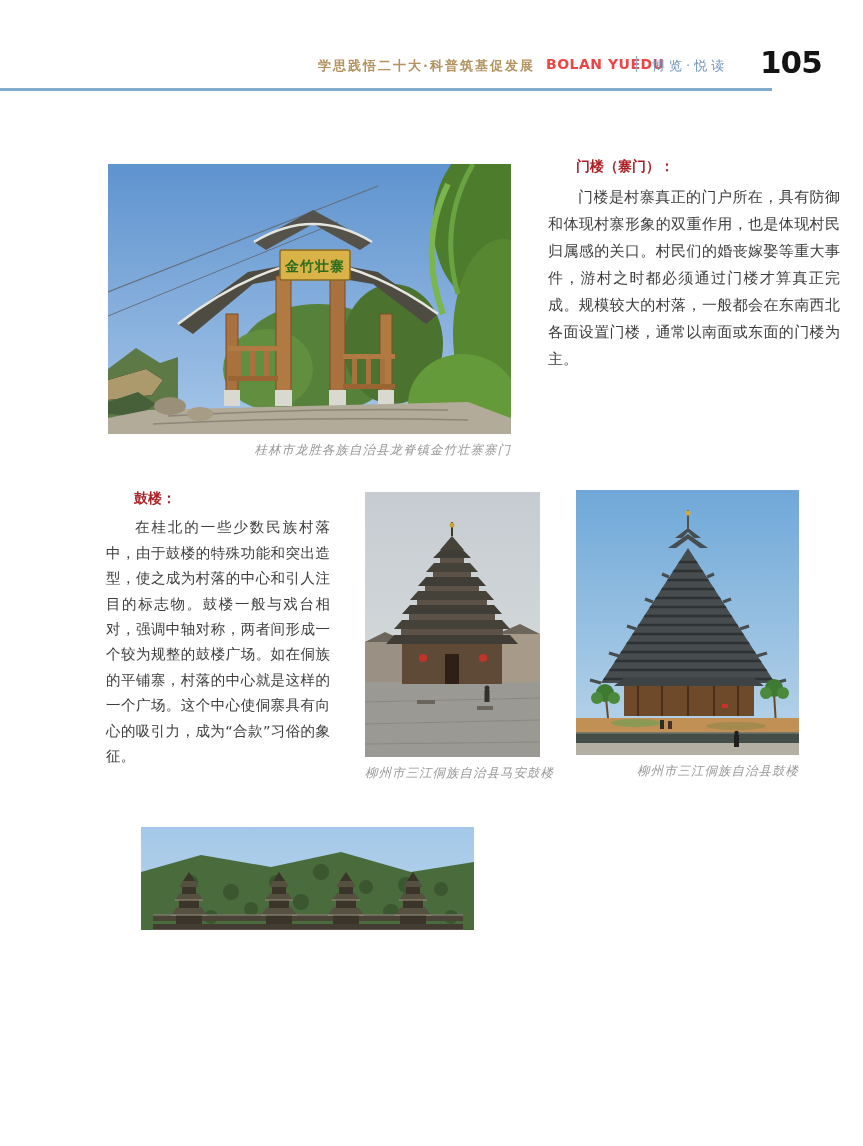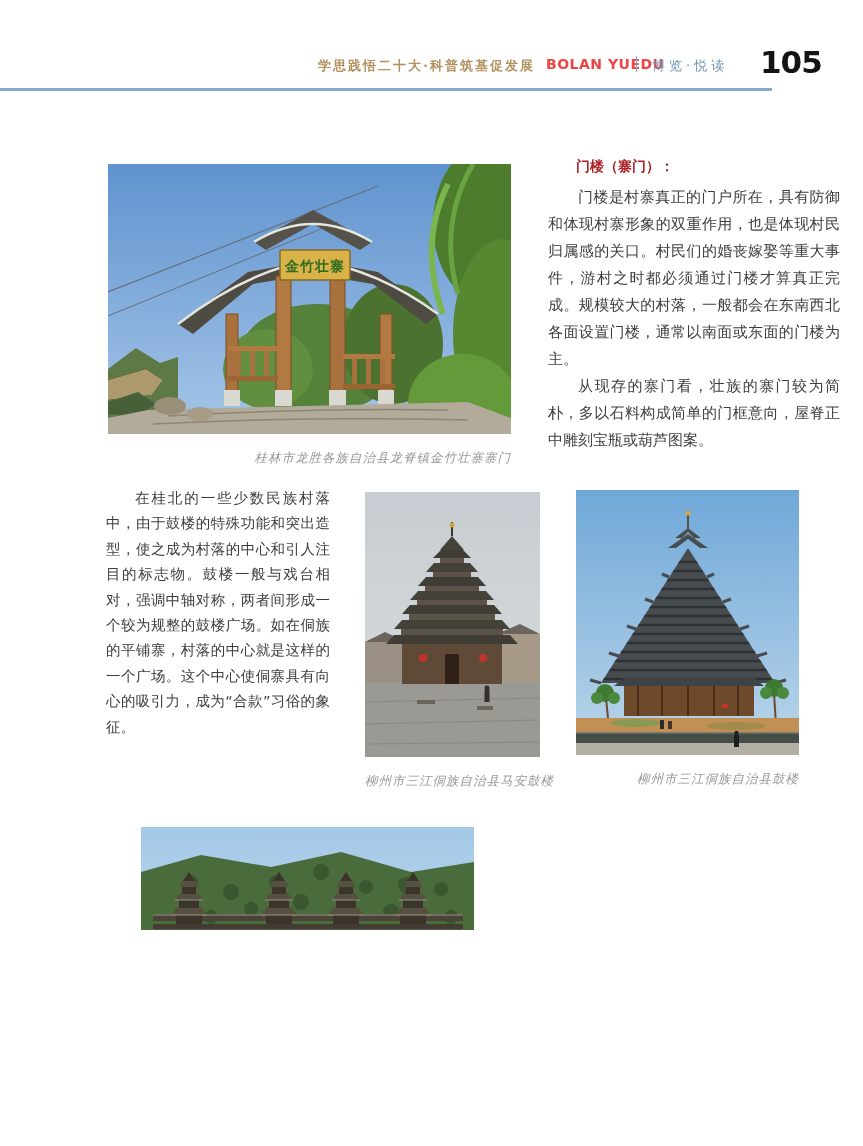--- a/index.html
+++ b/index.html
@@ -21,21 +21,21 @@
   
   .textcol{position:absolute;color:#3d3d3d;text-align:justify;}
   .textcol h3{margin:0 0 4px 0;font-size:14px;font-weight:bold;color:#aa1f24;text-indent:2em;}
   .textcol p{margin:0;text-indent:2em;}
   #sec-menlou{left:548px;top:153px;width:292px;font-size:15px;line-height:27px;}
   #sec-gulou{left:106px;top:486px;width:224px;font-size:14.5px;line-height:25.4px;}
   #sec-fengyuqiao{left:481px;top:791px;width:359px;font-size:15px;line-height:26.4px;}
 
   
   figure{margin:0;position:absolute;}
-  figcaption{margin-top:16px;font-size:12.5px;font-style:italic;color:#979797;
+  figcaption{margin-top:8px;font-size:12.5px;font-style:italic;color:#979797;
              text-align:right;letter-spacing:1px;white-space:nowrap;}
   #fig-gate{left:108px;top:164px;width:403px;}
   #fig-maan{left:365px;top:492px;width:175px;}
   #fig-sanjiang{left:552px;top:490px;width:223px;padding-left:24px;}
   #fig-bridge{left:110px;top:827px;width:333px;padding-left:31px;}
   #fig-bridge figcaption{margin-top:20px;}
   .photo{display:block;}
 
   
   .watermark{position:absolute;left:642px;top:1092px;width:218px;height:50px;opacity:.8;}
@@ -120,24 +120,24 @@
       <path d="M45,260 Q200,252 360,256" stroke="#8d8577" stroke-width="1.5" fill="none"></path>
       <ellipse cx="62" cy="242" rx="16" ry="9" fill="#9a8f78"></ellipse>
       <ellipse cx="92" cy="250" rx="13" ry="7" fill="#a79c84"></ellipse>
     </svg>
     <figcaption>桂林市龙胜各族自治县龙脊镇金竹壮寨寨门</figcaption>
   </figure>
 
   <div class="textcol" id="sec-menlou">
     <h3>门楼（寨门）：</h3>
     <p>门楼是村寨真正的门户所在，具有防御和体现村寨形象的双重作用，也是体现村民归属感的关口。村民们的婚丧嫁娶等重大事件，游村之时都必须通过门楼才算真正完成。规模较大的村落，一般都会在东南西北各面设置门楼，通常以南面或东面的门楼为主。</p>
-    <p>从现存的寨门看，壮族的寨门较为简朴，多以石料构成简单的门框意向，屋脊正中雕刻宝瓶或葫芦图案。</p>
   </div>
 
   <div class="textcol" id="sec-gulou">
+    <h3>鼓楼：</h3>
     <p>在桂北的一些少数民族村落中，由于鼓楼的特殊功能和突出造型，使之成为村落的中心和引人注目的标志物。鼓楼一般与戏台相对，强调中轴对称，两者间形成一个较为规整的鼓楼广场。如在侗族的平铺寨，村落的中心就是这样的一个广场。这个中心使侗寨具有向心的吸引力，成为“合款”习俗的象征。</p>
   </div>
 
   <figure id="fig-maan">
     <svg class="photo" width="175" height="265" viewBox="0 0 175 265">
       <defs>
         <linearGradient id="skyB" x1="0" y1="0" x2="0" y2="1">
           <stop offset="0" stop-color="#c6ccd1"></stop>
             <stop offset="1" stop-color="#dadedf"></stop>
         </linearGradient>

